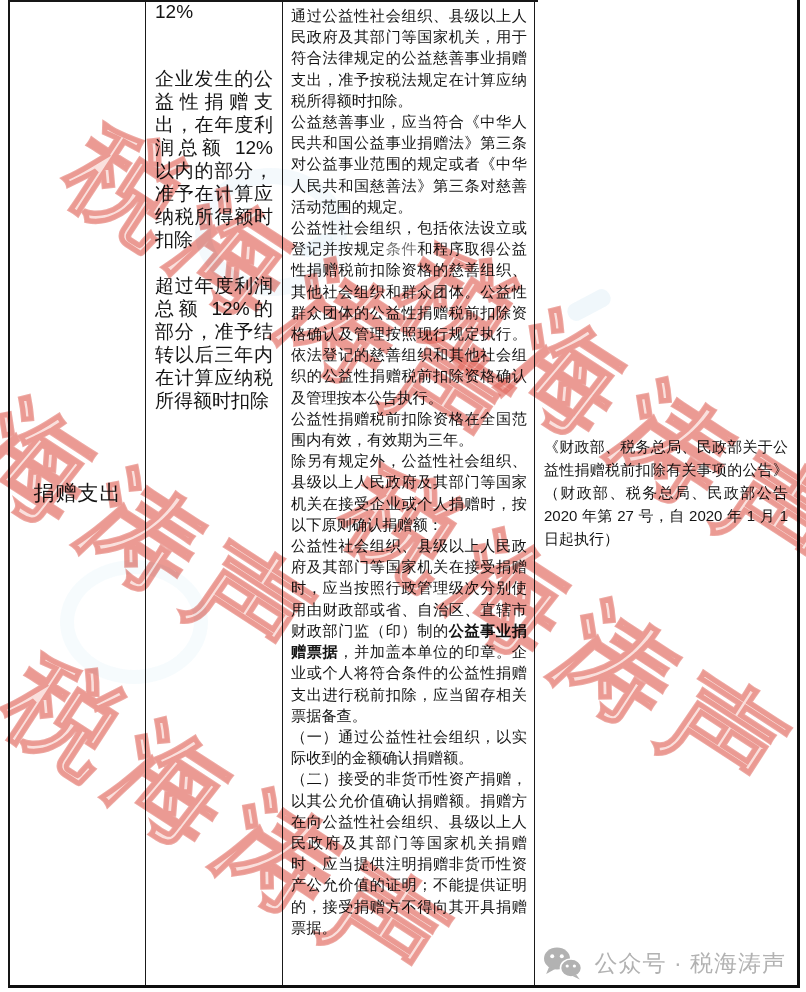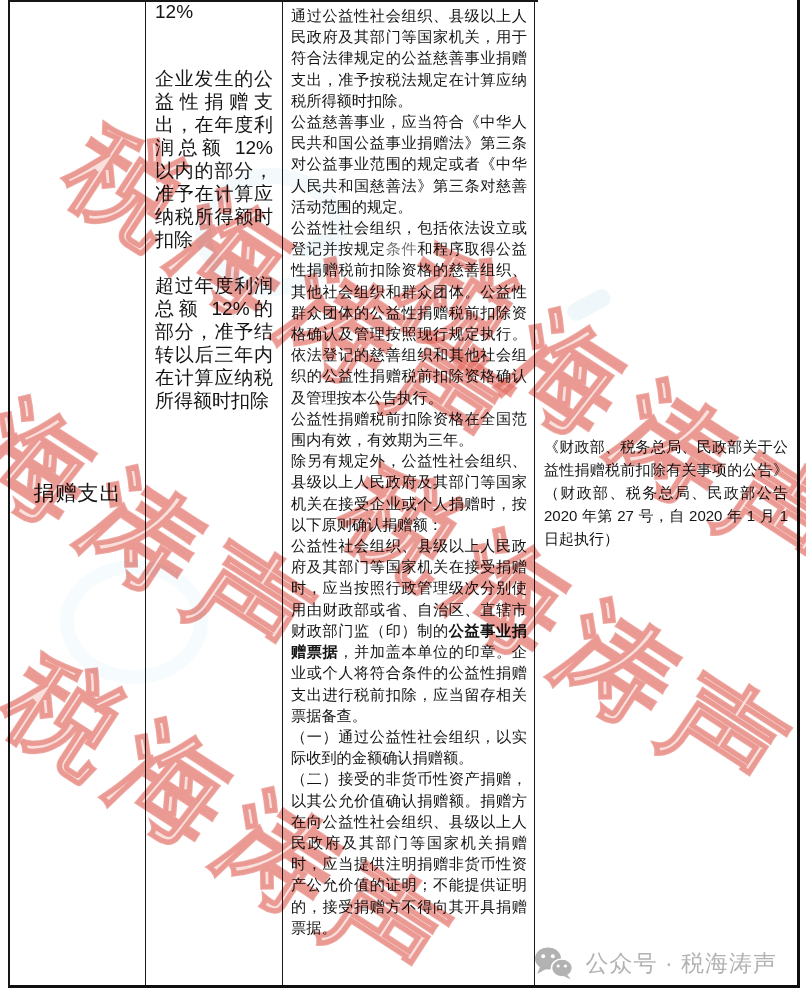--- a/index.html
+++ b/index.html
@@ -56,21 +56,21 @@
   .bluewm{position:absolute;pointer-events:none;z-index:0;background:rgba(140,195,225,0.13);}
   .bw1{left:195px;top:168px;width:120px;height:96px;border-radius:50%;
        background:transparent;border:16px solid rgba(145,200,228,0.10);}
   .bw2{left:566px;top:296px;width:46px;height:18px;border-radius:8px;transform:rotate(-28deg);}
   .bw3{left:300px;top:238px;width:34px;height:14px;border-radius:7px;transform:rotate(-30deg);}
   .bw4{left:60px;top:560px;width:120px;height:96px;border-radius:50%;
        background:transparent;border:14px solid rgba(145,200,228,0.08);}
 
   
   .footer{
-    position:absolute;right:29px;bottom:12px;
+    position:absolute;right:20px;bottom:12px;
     display:flex;align-items:center;gap:12px;
     color:#b2b2b2;font-size:23px;letter-spacing:1px;
     z-index:3;
   }
   .footer svg{display:block;}
 </style>
 </head>
 <body>
 
 <div class="page">

